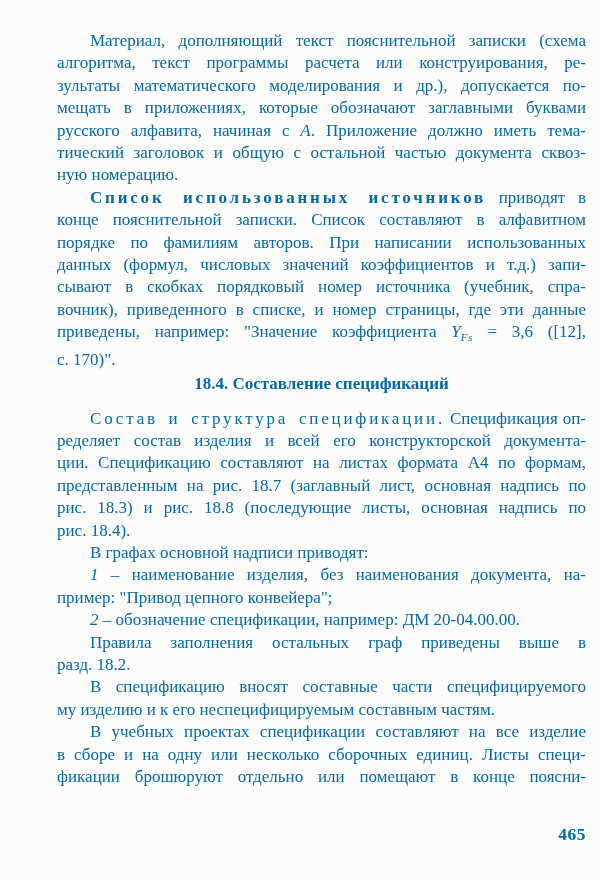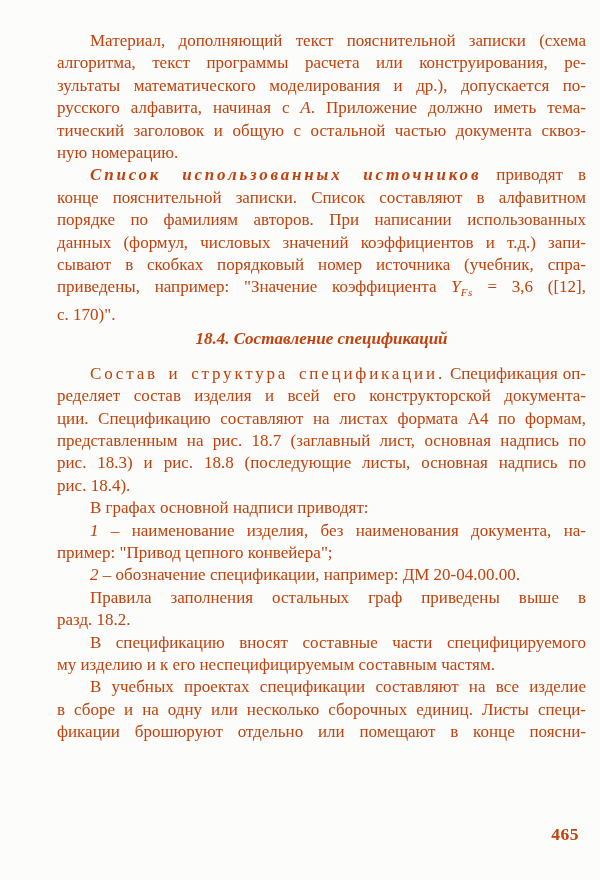--- a/index.html
+++ b/index.html
@@ -7,21 +7,21 @@
     padding: 0;
     background: #e9e9e9;
   }
   .page {
     position: relative;
     width: 600px;
     height: 880px;
     margin: 0 auto;
     background: #fcfcfa;
     font-family: "Liberation Serif", "DejaVu Serif", serif;
-    color: #c2410c;
+    color: #0369a1;
     overflow: hidden;
   }
   .page-body {
     position: absolute;
     left: 57px;
     top: 30px;
     width: 529px;
   }
   .block { margin: 0; }
   .block.heading {
@@ -34,57 +34,59 @@
     text-align: justify;
     text-align-last: justify;
     white-space: normal;
   }
   .line.ind { text-indent: 33px; }
   .line.last { text-align-last: left; }
   .line.center {
     text-align: center;
     text-align-last: center;
   }
-  .seg.b { font-weight: bold; font-style: italic; }
+  .seg.b { font-weight: bold; }
   .seg.i { font-style: italic; }
   .seg.sp { letter-spacing: 2.8px; word-spacing: 3px; }
   .seg.sub {
     font-size: 11px;
     font-style: italic;
     vertical-align: -4px;
     letter-spacing: 0.5px;
   }
   .page-number {
     position: absolute;
-    right: 21px;
+    right: 14px;
     top: 824px;
     font-size: 17.5px;
     font-weight: bold;
     letter-spacing: 0.5px;
   }
 </style>
 </head>
 <body>
 
 <div class="page">
   <div class="page-body">
       <div class="block paragraph">
         <div class="line ind"><span class="seg">Материал, дополняющий текст пояснительной записки (схема</span></div>
         <div class="line"><span class="seg">алгоритма, текст программы расчета или конструирования, ре-</span></div>
         <div class="line"><span class="seg">зультаты математического моделирования и др.), допускается по-</span></div>
+        <div class="line"><span class="seg">мещать в приложениях, которые обозначают заглавными буквами</span></div>
         <div class="line"><span class="seg">русского алфавита, начиная с </span><span class="seg i">А</span><span class="seg">. Приложение должно иметь тема-</span></div>
         <div class="line"><span class="seg">тический заголовок и общую с остальной частью документа сквоз-</span></div>
         <div class="line last"><span class="seg">ную номерацию.</span></div>
       </div>
       <div class="block paragraph">
         <div class="line ind"><span class="seg b sp">Список использованных источников</span><span class="seg"> приводят в</span></div>
         <div class="line"><span class="seg">конце пояснительной записки. Список составляют в алфавитном</span></div>
         <div class="line"><span class="seg">порядке по фамилиям авторов. При написании использованных</span></div>
         <div class="line"><span class="seg">данных (формул, числовых значений коэффициентов и т.д.) запи-</span></div>
         <div class="line"><span class="seg">сывают в скобках порядковый номер источника (учебник, спра-</span></div>
+        <div class="line"><span class="seg">вочник), приведенного в списке, и номер страницы, где эти данные</span></div>
         <div class="line"><span class="seg">приведены, например: "Значение коэффициента </span><span class="seg i">Y</span><span class="seg sub">Fs</span><span class="seg"> = 3,6 ([12],</span></div>
         <div class="line last"><span class="seg">с. 170)".</span></div>
       </div>
       <div class="block heading">
         <div class="line center"><span class="seg b">18.4. Составление спецификаций</span></div>
       </div>
       <div class="block paragraph">
         <div class="line ind"><span class="seg sp">Состав и структура спецификации.</span><span class="seg"> Спецификация оп-</span></div>
         <div class="line"><span class="seg">ределяет состав изделия и всей его конструкторской документа-</span></div>
         <div class="line"><span class="seg">ции. Спецификацию составляют на листах формата А4 по формам,</span></div>

